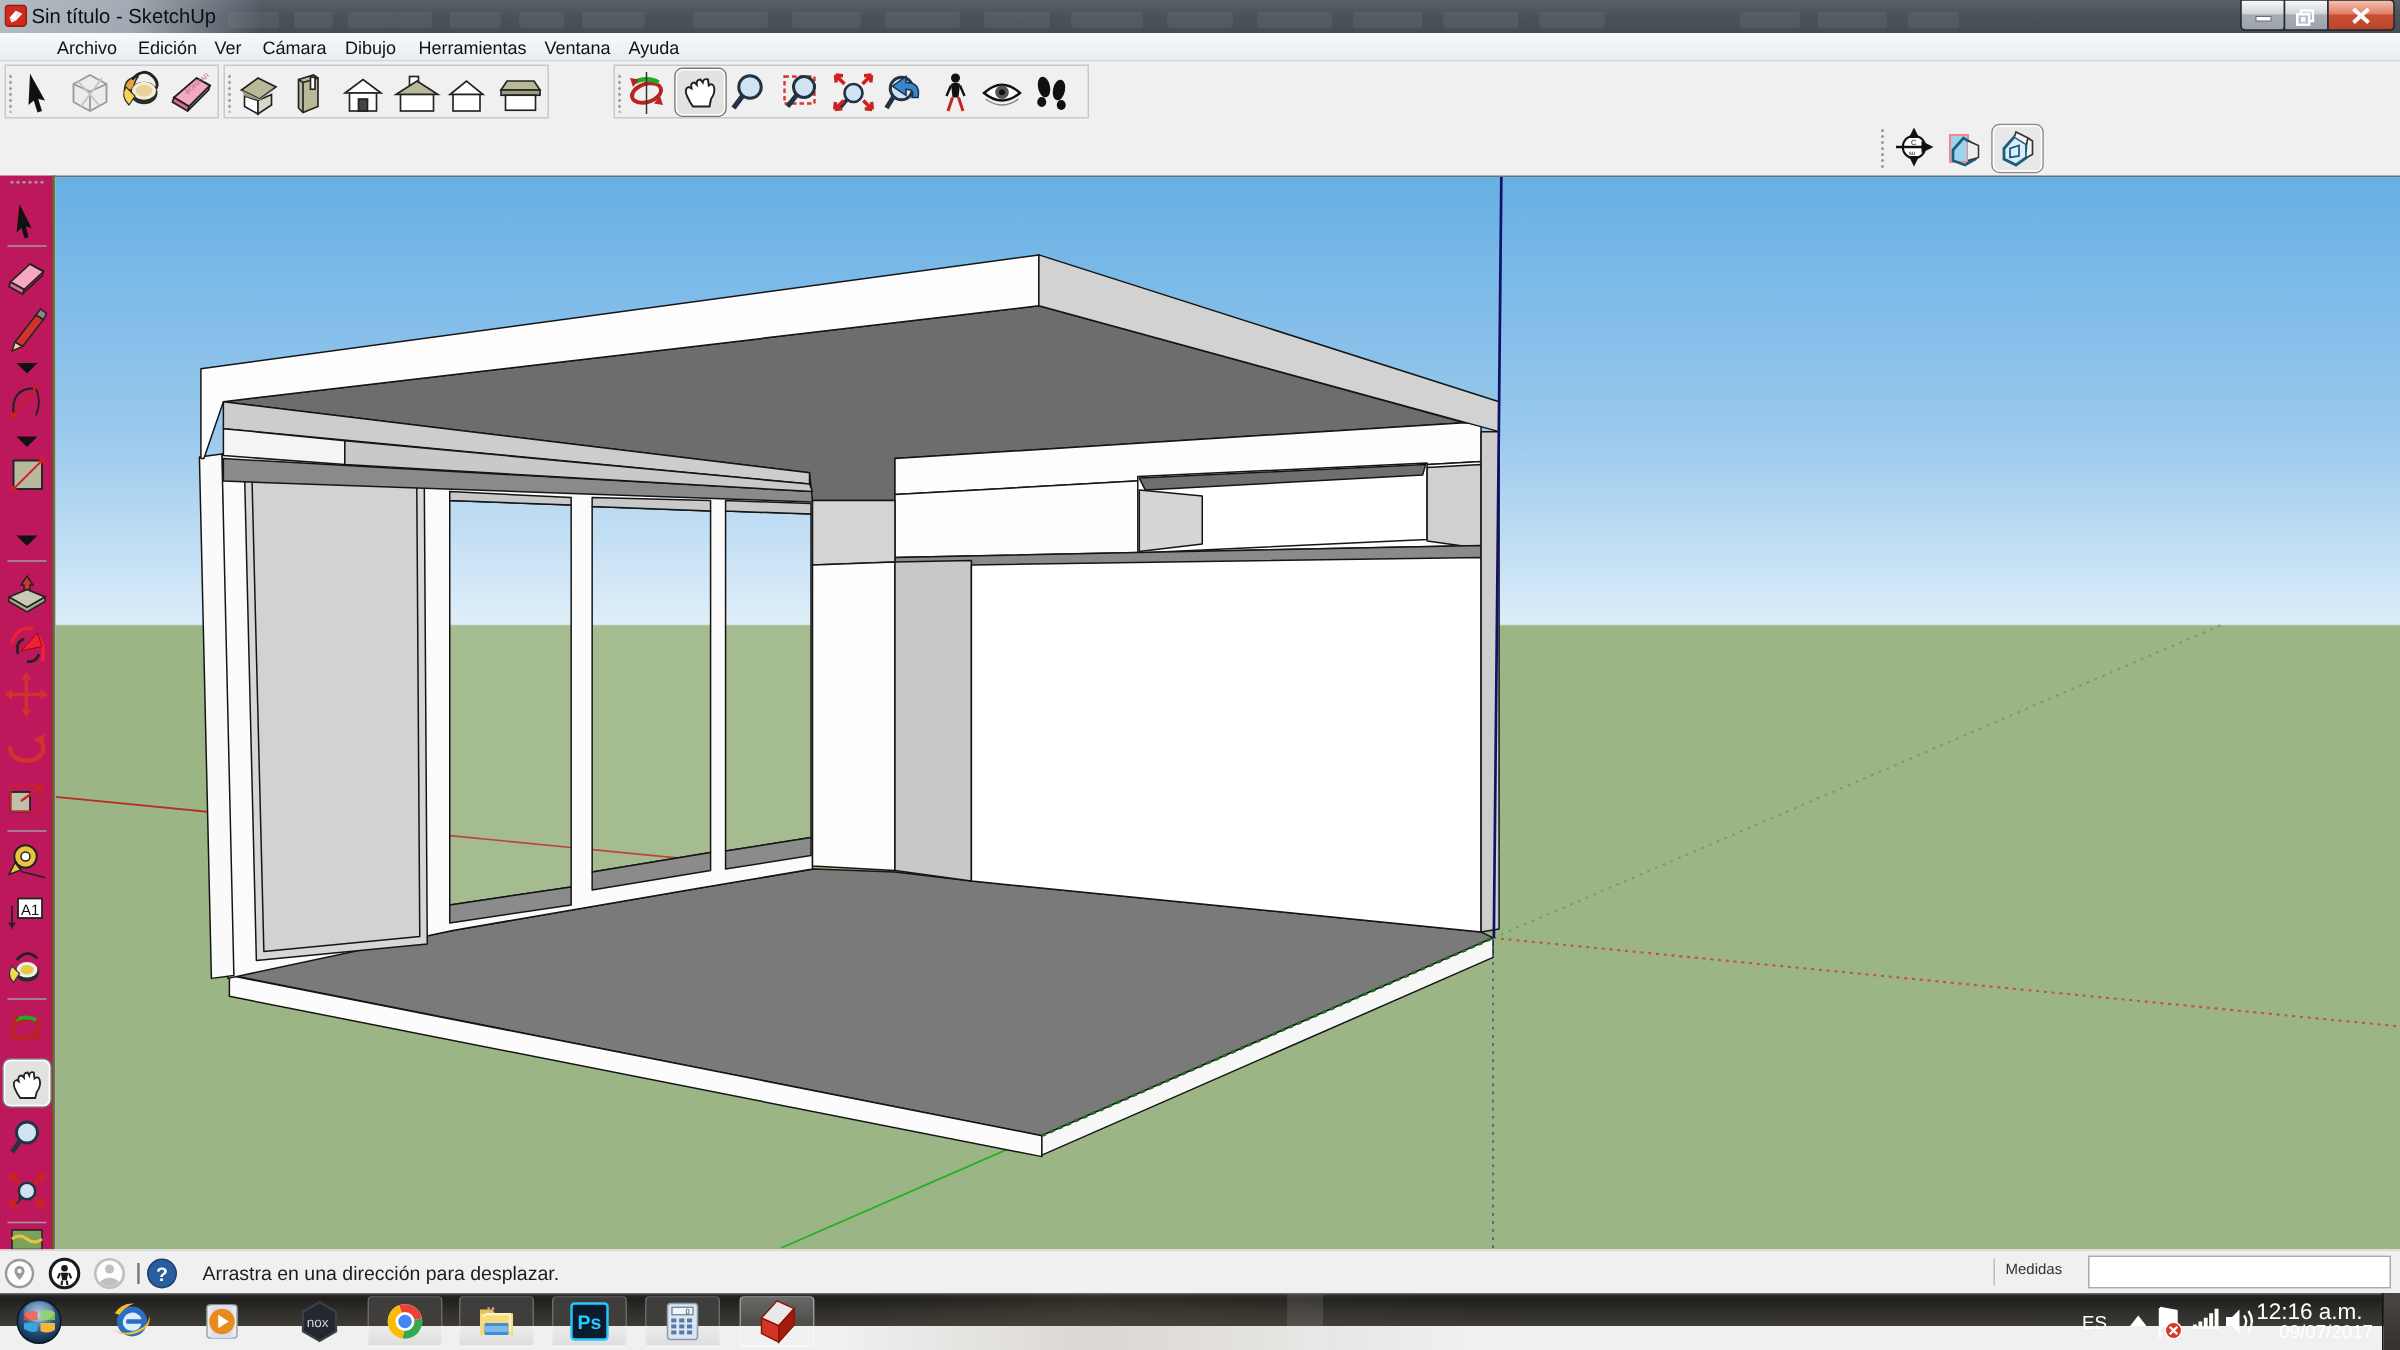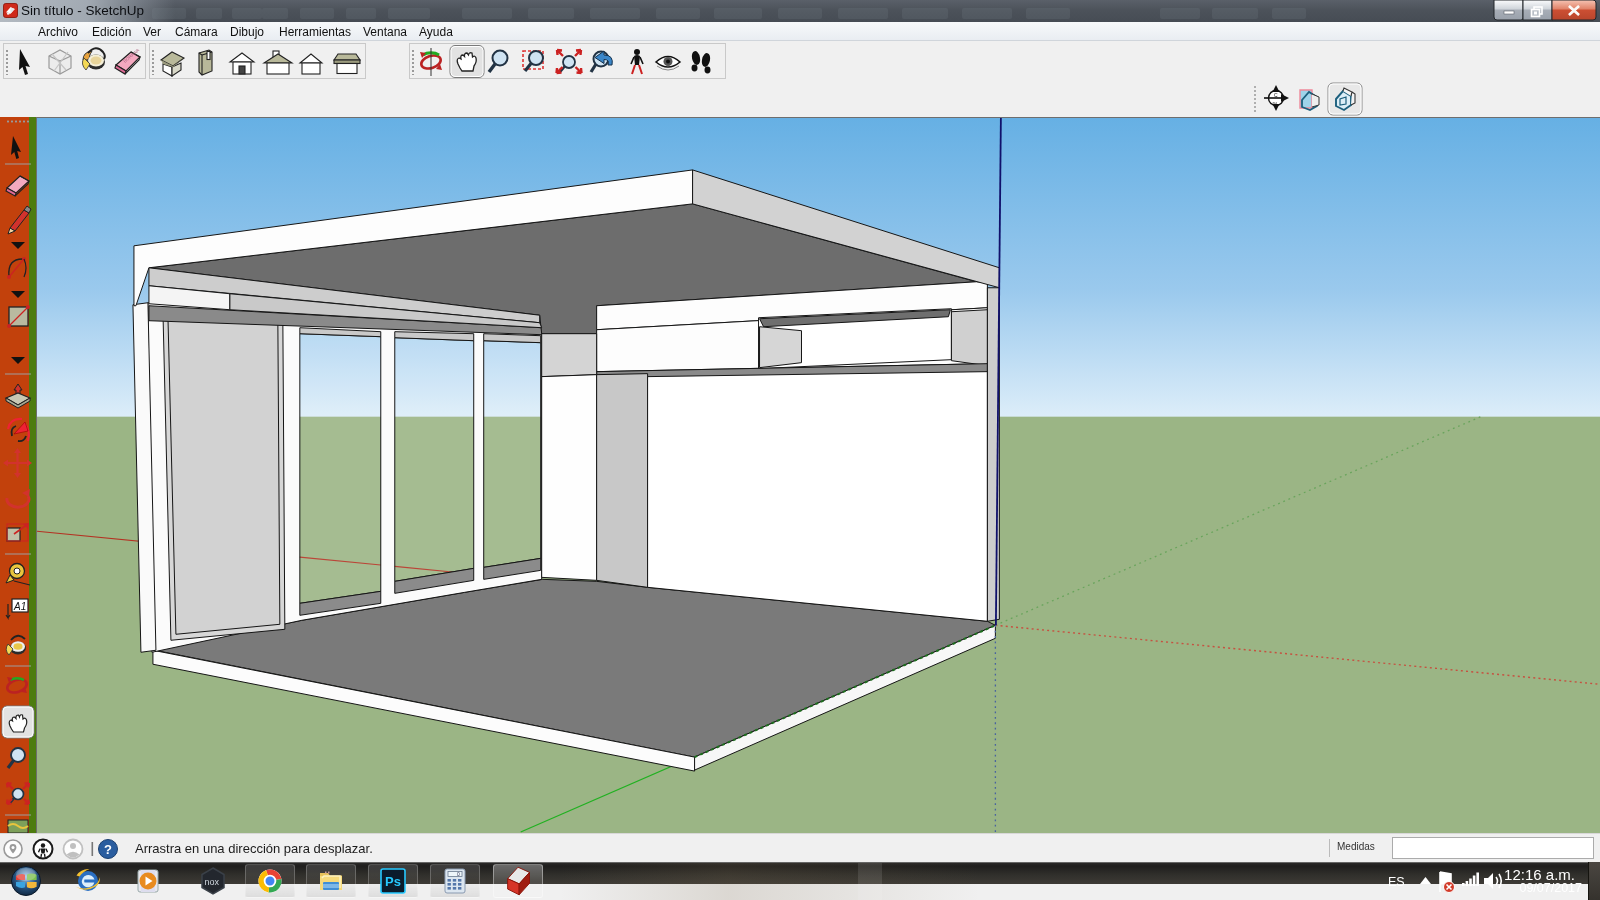--- a/index.html
+++ b/index.html
@@ -15,21 +15,21 @@
   #menubar { position:absolute; left:0; top:22px; width:1600px; height:19px;
     background:linear-gradient(#f7f9fb,#e9edf2); border-bottom:1px solid #d0d5db; }
   #menubar span { position:absolute; top:3px; font-size:12px; color:#111;margin-left:28px; }
   
   #toolstrip { position:absolute; left:0; top:41px; width:1600px; height:41px; background:#f0f0f0; }
   .tbox { position:absolute; top:2px; height:36px; border:1px solid #c9c9c9; background:#f0f0f0; }
   .dots { position:absolute; width:2px; background-image:radial-gradient(circle,#9a9a9a 0.9px,transparent 1.1px); background-size:2px 4px; }
   .hdots { position:absolute; height:3px; background-image:radial-gradient(circle,#9a9a9a 1px,transparent 1.2px); background-size:4px 3px; }
   #gapstrip { position:absolute; left:0; top:82px; width:1600px; height:35px; background:#f0f0f0; }
   
-  #palette { position:absolute; left:0; top:117px; width:36px; height:716px; background:#c2410c; border-right:7px solid #4d7c0f;font-style:italic; }
+  #palette { position:absolute; left:0; top:117px; width:36px; height:716px; background:#be185d; border-right:1px solid #4d7c0f; }
   #viewport { position:absolute; left:36px; top:117px; width:1564px; height:716px; border-top:1px solid #6e6e6e; border-left:1px solid #6e6e6e; }
   
   #statusbar { position:absolute; left:0; top:833px; width:1600px; height:29px; background:#f0f0f0; border-top:1px solid #d8d8d8; }
   #statustext { position:absolute; left:135px; top:7px; font-size:13px; color:#1c1c1c; }
   #medidas { position:absolute; left:1337px; top:7px; font-size:10px; color:#333; }
   #medbox { position:absolute; left:1392px; top:3px; width:202px; height:22px; background:#fff; border:1px solid #ababab; }
   #statsep { position:absolute; left:1329px; top:5px; width:1px; height:18px; background:#bbb; }
   
   #taskbar { position:absolute; left:0; top:862px; width:1600px; height:22px;
     background:linear-gradient(#2e2d2c,#1f1e1d 18%,#31302c 60%,#3d3a35); }

